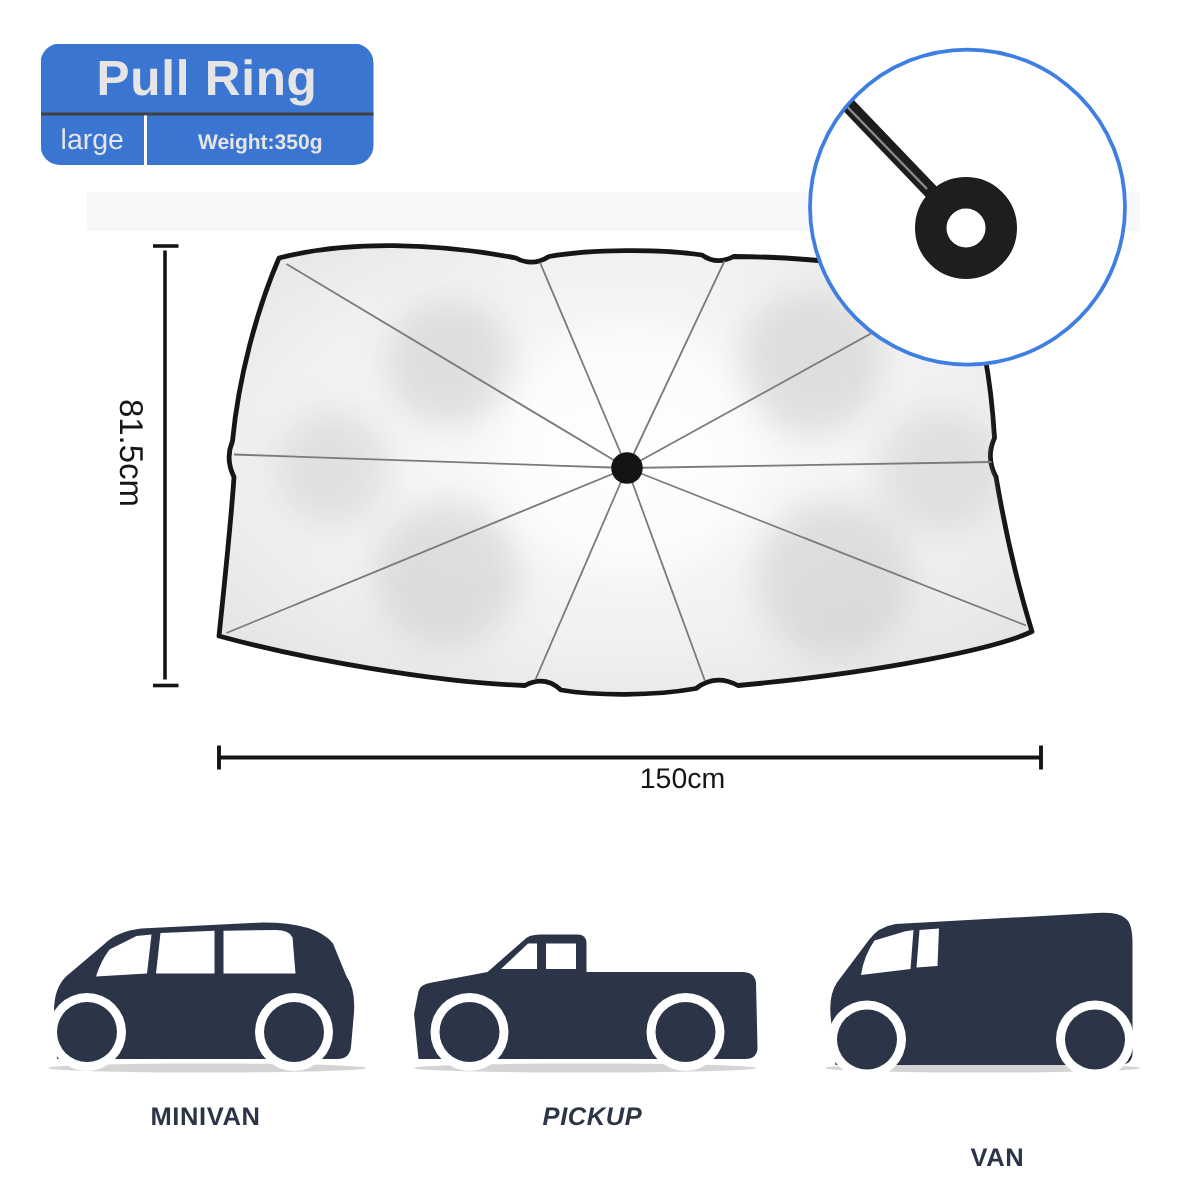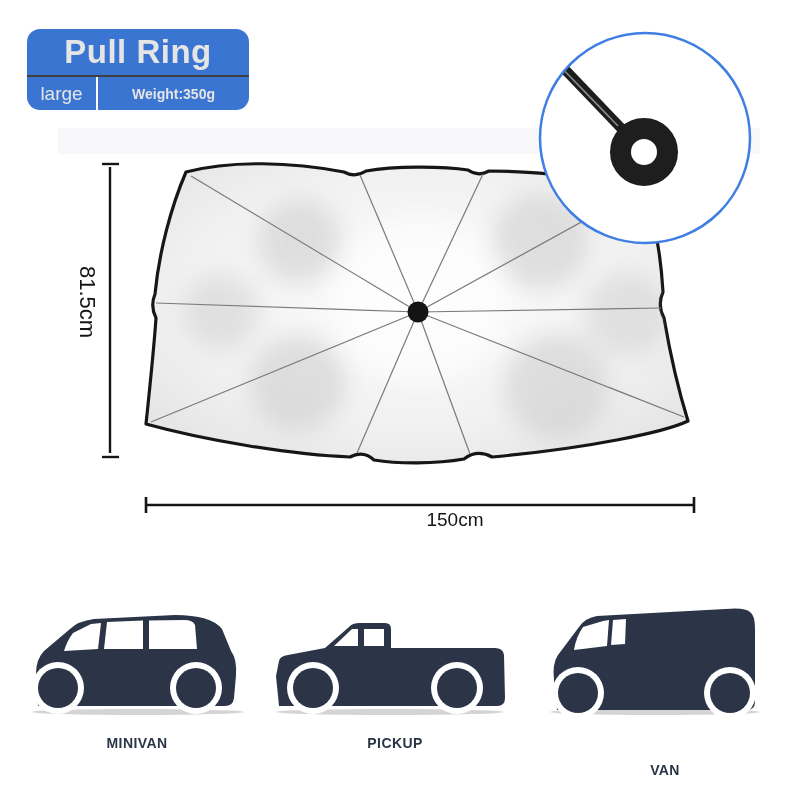--- a/index.html
+++ b/index.html
@@ -15,24 +15,24 @@
   .badge-size{width:69px;display:flex;align-items:center;justify-content:center;
          font-size:19px;border-right:2px solid #fff;}
   .badge-weight{flex:1;display:flex;align-items:center;justify-content:center;
          font-size:14px;font-weight:700;}
   
   .dim-v{position:absolute;left:87px;top:302px;transform:translate(-50%,-50%) rotate(90deg);
          font-size:22px;color:#151515;white-space:nowrap;}
   .dim-h{position:absolute;left:424px;top:520px;transform:translate(-50%,-50%);
          font-size:19px;color:#151515;white-space:nowrap;margin-left:31px;}
   
-  .car-label{position:absolute;transform:translateX(-50%);font-size:14px;font-weight:700;
+  .car-label{position:absolute;transform:translateX(-50%);font-size:17px;font-weight:700;
          color:#2b3547;letter-spacing:.4px;white-space:nowrap;}
   .lab-minivan{left:137px;top:735px;}
-  .lab-pickup{left:395px;top:735px;}
+  .lab-pickup{left:395px;top:735px;font-style:italic;}
   .lab-van{left:665px;top:762px;}
 </style>
 </head>
 <body>
 
 <div class="stage">
 
   <svg class="scene" viewBox="0 0 800 800">
     <defs>
       <radialGradient id="canopyGrad" cx="0.50" cy="0.45" r="0.78">

